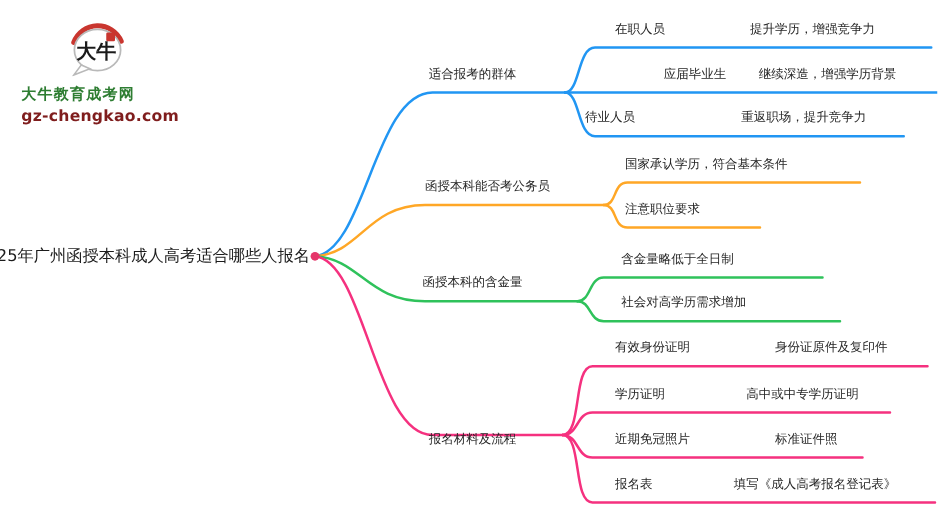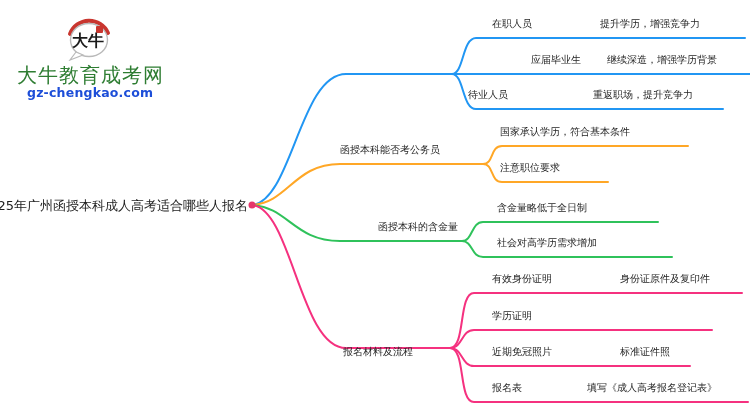--- a/index.html
+++ b/index.html
@@ -11,21 +11,21 @@
   .node-text{
     position:absolute;font-size:10px;line-height:17px;color:#262626;
     white-space:nowrap;
   }
   .main-topic{
     position:absolute;top:197px;right:502px;font-size:13px;line-height:17px;
     color:#1c1c1c;white-space:nowrap;
   }
   .logo{position:absolute;left:13px;top:13px;display:flex;align-items:center;flex-direction:column;}
   .logo-texts{margin-left:4px;padding-top:4px;}
-  .logo-title{font-size:20px;font-weight:normal;letter-spacing:1px;line-height:20px;}
+  .logo-title{font-size:12px;font-weight:bold;letter-spacing:1px;line-height:20px;}
   .logo-domain{font-size:12.5px;font-weight:bold;line-height:15px;letter-spacing:0.2px;}
 </style>
 </head>
 <body>
 
 <div class="canvas">
 
   <svg class="wires" viewBox="0 0 750 410" fill="none" stroke-width="2" stroke-linecap="round">
 
     <g>
@@ -60,43 +60,45 @@
   <div class="logo">
     <svg width="48" height="48" viewBox="0 0 48 48">
       <path d="M5,21 A20.5,20.5 0 0 1 43,20" fill="none" stroke="#C9362F" stroke-width="4" stroke-linecap="round"></path>
       <ellipse cx="24" cy="27" rx="18.5" ry="16.5" fill="#ffffff" stroke="#b9b9b9" stroke-width="1.4"></ellipse>
       <path d="M11,39 L5,47 L18,42 Z" fill="#ffffff" stroke="#b9b9b9" stroke-width="1.2"></path>
       <rect x="31" y="13" width="7" height="7" rx="1" fill="#C9362F"></rect>
       <text x="23" y="33" text-anchor="middle" font-size="16" font-weight="bold" fill="#1a1a1a">大牛</text>
     </svg>
     <div class="logo-texts">
       <div class="logo-title" style="color: rgb(46, 125, 50);">大牛教育成考网</div>
-      <div class="logo-domain" style="color: #1d4ed8; margin-left: 10px;">gz-chengkao.com</div>
+      <div class="logo-domain" style="color: #7f1d1d;">gz-chengkao.com</div>
     </div>
   </div>
 
   <div class="main-topic">2025年广州函授本科成人高考适合哪些人报名</div>
 
+  <div class="node-text" style="left:343px;top:51px;">适合报考的群体</div>
   <div class="node-text" style="left:492px;top:15px;">在职人员</div>
   <div class="node-text" style="left:600px;top:15px;">提升学历，增强竞争力</div>
   <div class="node-text" style="left:492px;top:51px;margin-left:39px;">应届毕业生</div>
   <div class="node-text" style="left:607px;top:51px;">继续深造，增强学历背景</div>
   <div class="node-text" style="left:468px;top:86px;">待业人员</div>
   <div class="node-text" style="left:593px;top:86px;">重返职场，提升竞争力</div>
 
   <div class="node-text" style="left:340px;top:141px;">函授本科能否考公务员</div>
   <div class="node-text" style="left:500px;top:123px;">国家承认学历，符合基本条件</div>
   <div class="node-text" style="left:500px;top:159px;">注意职位要求</div>
 
-  <div class="node-text" style="left:338px;top:218px;margin-left:40px;">函授本科的含金量</div>
+  <div class="node-text" style="left:338px;top:218px;">函授本科的含金量</div>
   <div class="node-text" style="left:497px;top:199px;">含金量略低于全日制</div>
   <div class="node-text" style="left:497px;top:234px;">社会对高学历需求增加</div>
 
   <div class="node-text" style="left:343px;top:309px;margin-top:34px;">报名材料及流程</div>
   <div class="node-text" style="left:492px;top:270px;">有效身份证明</div>
   <div class="node-text" style="left:620px;top:270px;">身份证原件及复印件</div>
   <div class="node-text" style="left:492px;top:307px;">学历证明</div>
+  <div class="node-text" style="left:597px;top:307px;">高中或中专学历证明</div>
   <div class="node-text" style="left:492px;top:343px;">近期免冠照片</div>
   <div class="node-text" style="left:620px;top:343px;">标准证件照</div>
   <div class="node-text" style="left:492px;top:379px;">报名表</div>
   <div class="node-text" style="left:587px;top:379px;">填写《成人高考报名登记表》</div>
 
 </div>
 
 </body></html>

